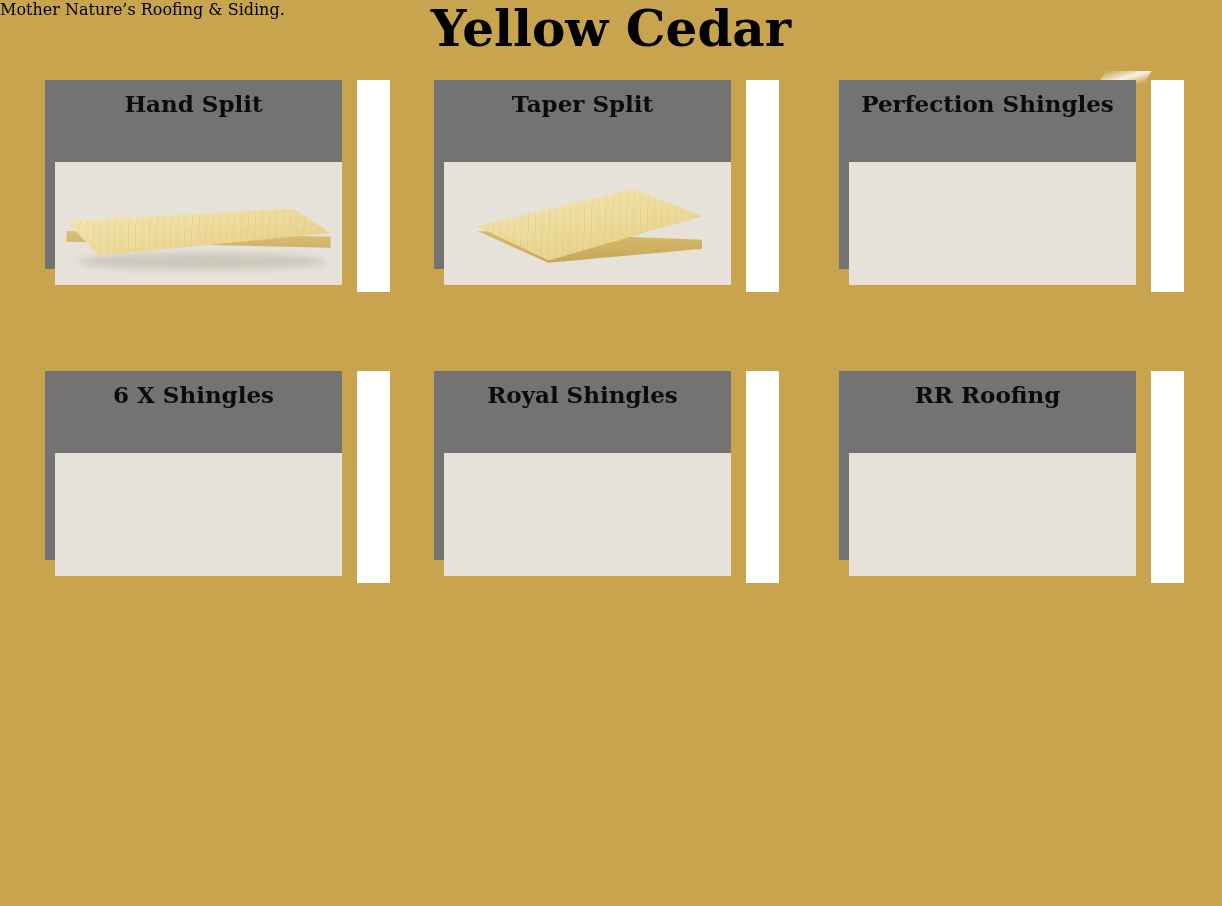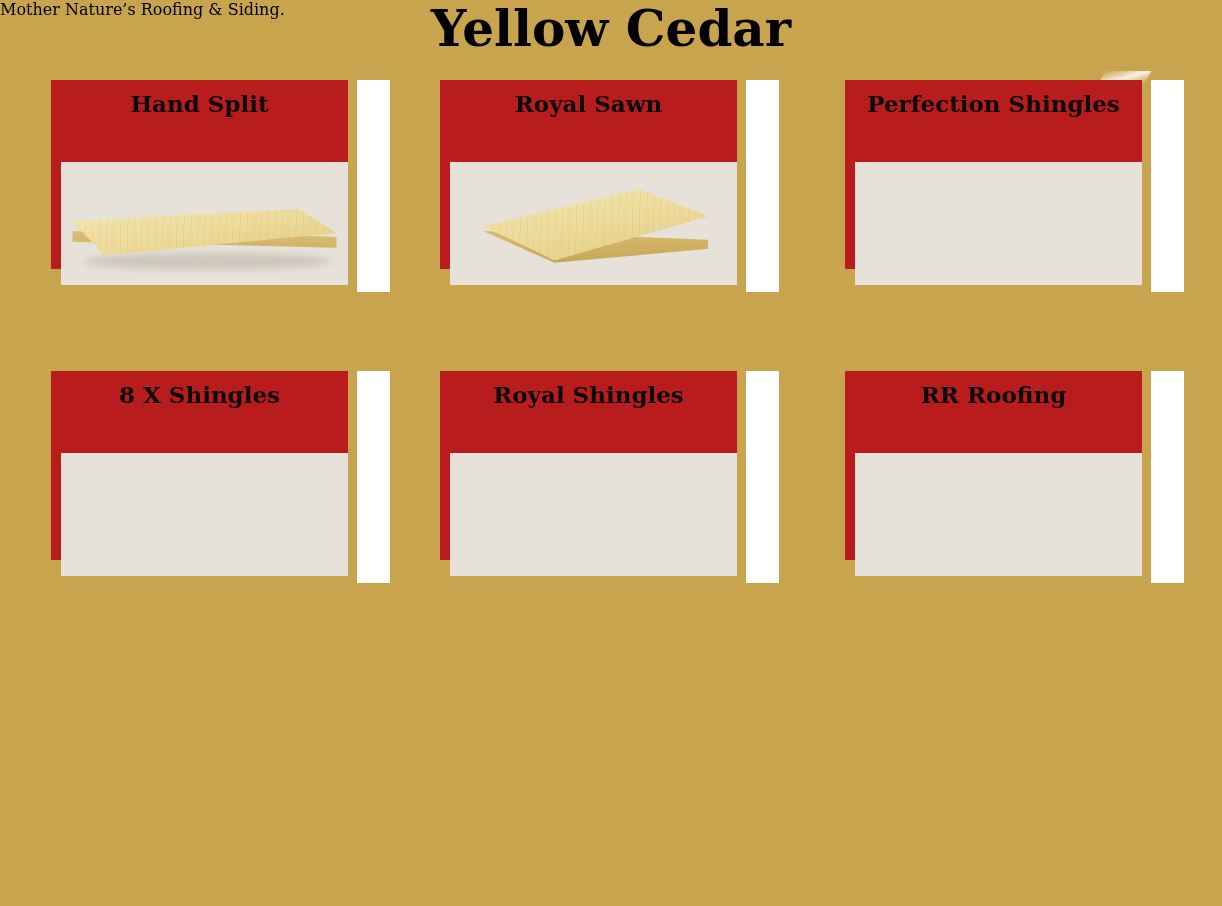--- a/index.html
+++ b/index.html
@@ -54,24 +54,24 @@
     height: 212px;
   }
   .card-0 { left: 45px; }
   .card-1 { left: 434px; }
   .card-2 { left: 831px; margin-left: 8px; }
 
   
   .card-body {
     position: absolute;
     top: 0;
-    left: 6px;
+    left: 0;
     width: 297px;
     height: 189px;
-    background: #b91c1c;
+    background: #737373;
   }
   
   .card-strip {
     position: absolute;
     top: 0;
     right: 0;
     width: 33px;
     height: 212px;
     background: #ffffff;
   }
@@ -289,21 +289,21 @@
                 <div class="grain"></div>
               </div>
           </div>
         </div>
       </div>
       <div class="card-strip"></div>
     </div>
 
     <div class="card card-1">
       <div class="card-body">
-        <div class="card-title">Royal Sawn</div>
+        <div class="card-title">Taper Split</div>
         <div class="card-photo">
           <div class="shake-wrap">
             <div class="shake-shadow ts-s"></div>
             <div class="shake-edge ts-b"></div>
             <div class="shake-top ts-a">
                 <div class="grain"></div>
               </div>
           </div>
         </div>
       </div>
@@ -326,21 +326,21 @@
       </div>
       <div class="card-strip"></div>
     </div>
 
   </div>
 
   <div class="row row-2">
 
     <div class="card card-0">
       <div class="card-body">
-        <div class="card-title">8 X Shingles</div>
+        <div class="card-title">6 X Shingles</div>
         <div class="card-photo">
           <div class="shake-wrap">
             <div class="shake-shadow sq-s"></div>
             <div class="shake-edge sq-b"></div>
             <div class="shake-top sq-a">
                 <div class="grain"></div>
               </div>
           </div>
         </div>
       </div>

